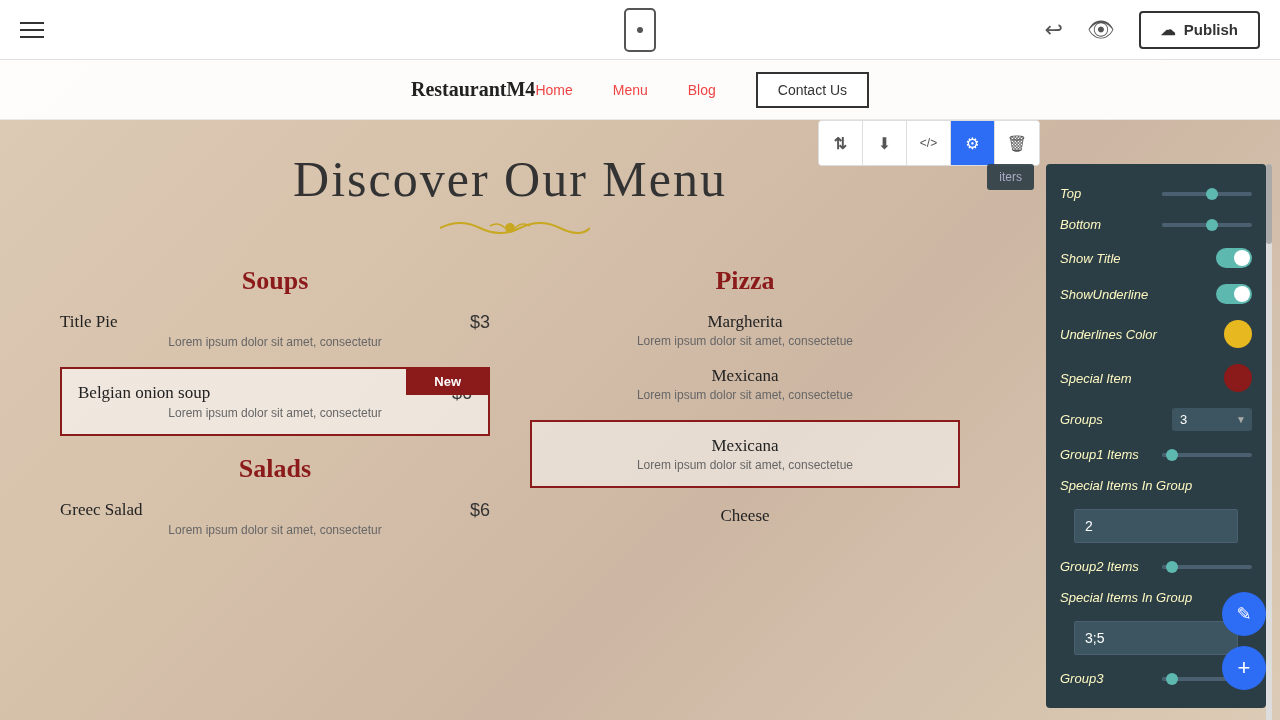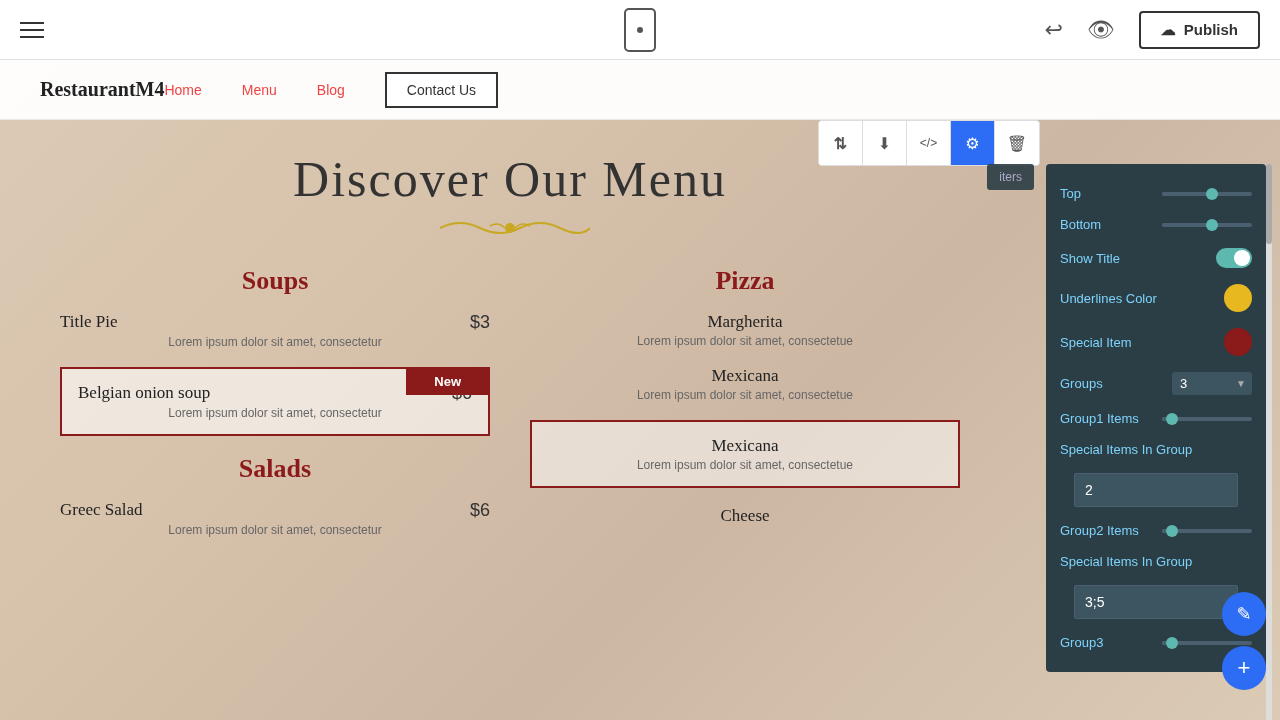--- a/index.html
+++ b/index.html
@@ -44,21 +44,21 @@
     }
 
     
     .site-navbar {
       position: absolute;
       top: 0; left: 0; right: 0;
       height: 60px;
       background: rgba(255,255,255,0.95);
       display: flex;
       align-items: center;
-      justify-content: flex-start;
+      justify-content: center;
       padding: 0 40px;
       z-index: 50;
       border-bottom: 1px solid #e8e8e8;
     }
     .site-logo { font-size: 20px; font-weight: 700; color: #222; font-family: Georgia, serif; }
     .site-nav-links { display: flex; align-items: center; gap: 40px; }
     .site-nav-links a { text-decoration: none; color: #ef4444; font-size: 14px; }
     .contact-btn {
       border: 2px solid #333; padding: 8px 20px;
       font-size: 14px; color: #333; background: #fff;
@@ -206,21 +206,21 @@
     .settings-panel::-webkit-scrollbar { width: 6px; }
     .settings-panel::-webkit-scrollbar-track { background: #2c3e45; }
     .settings-panel::-webkit-scrollbar-thumb { background: #4a6070; border-radius: 3px; }
 
     .settings-row {
       display: flex;
       align-items: center;
       justify-content: space-between;
       padding: 8px 14px;
     }
-    .settings-label { color: #7dd3fc; font-size: 13px; flex: 1; }
+    .settings-label { color: #fef9c3; font-size: 13px; flex: 1; font-style: italic; }
 
     
     .slider-track {
       position: relative;
       width: 90px;
       height: 4px;
       background: #4a6070;
       border-radius: 2px;
     }
     .slider-fill {
@@ -526,20 +526,26 @@
       </div>
     </div>
 
     <div class="settings-row">
       <span class="settings-label">Show Title</span>
       <div class="toggle on">
         <div class="toggle-knob"></div>
       </div>
     </div>
 
+    <div class="settings-row">
+      <span class="settings-label">ShowUnderline</span>
+      <div class="toggle on">
+        <div class="toggle-knob"></div>
+      </div>
+    </div>
 
     <div class="settings-row">
       <span class="settings-label">Underlines Color</span>
       <div class="color-dot" style="background:#e8b820;"></div>
     </div>
 
     <div class="settings-row">
       <span class="settings-label">Special Item</span>
       <div class="color-dot" style="background:#8b1a1a;"></div>
     </div>

